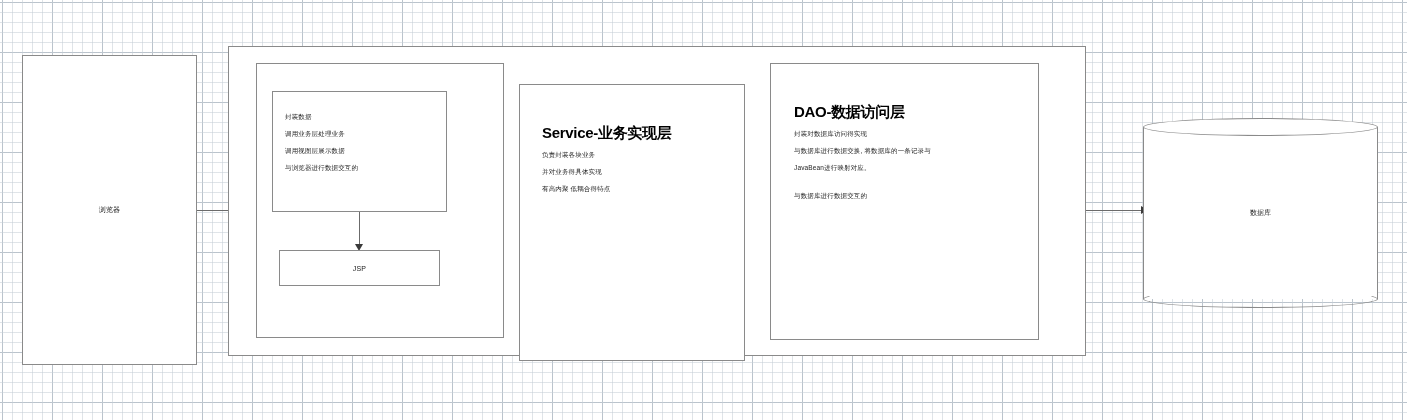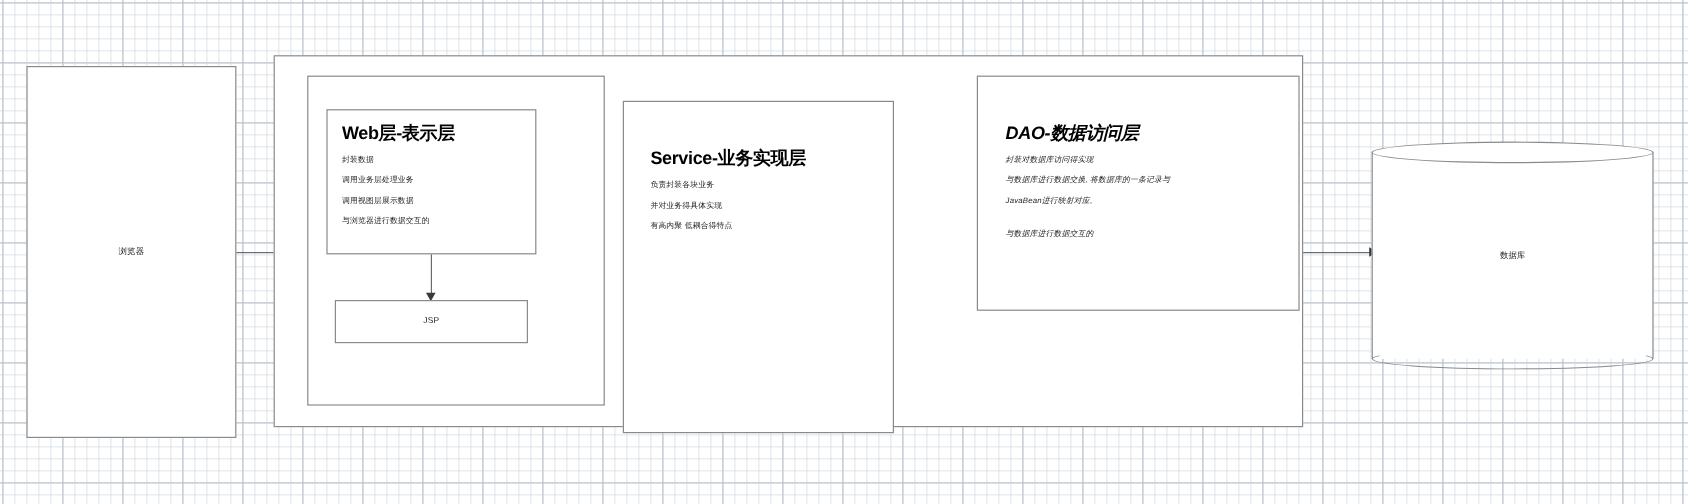--- a/index.html
+++ b/index.html
@@ -137,21 +137,20 @@
 
   <div class="conn-h" style="left:197px; top:210px; width:58px;"></div>
   <div class="arrow-right" style="left:253px; top:206px;"></div>
 
   <div class="node" style="left:228px; top:46px; width:858px; height:310px;"></div>
 
   <div class="node" style="left:256px; top:63px; width:248px; height:275px;"></div>
 
   <div class="node" style="left:272px; top:91px; width:175px; height:121px;">
     <div class="layer-inner">
-      <div class="layer-title">Web层-表示层</div>
       <div class="layer-body">
         <p>封装数据</p>
         <p>调用业务层处理业务</p>
         <p>调用视图层展示数据</p>
         <p>与浏览器进行数据交互的</p>
       </div>
     </div>
   </div>
 
   <div class="conn-v" style="left:359px; top:212px; height:37px;"></div>
@@ -165,21 +164,21 @@
     <div class="layer-inner" style="left:22px; top:40px; right:14px;">
       <div class="layer-title">Service-业务实现层</div>
       <div class="layer-body">
         <p>负责封装各块业务</p>
         <p>并对业务得具体实现</p>
         <p>有高内聚 低耦合得特点</p>
       </div>
     </div>
   </div>
 
-  <div class="node" style="left:814px; top:63px; width:269px; height:196px;font-style:italic;">
+  <div class="node" style="left:770px; top:63px; width:269px; height:277px;">
     <div class="layer-inner" style="left:23px; top:40px; right:14px;">
       <div class="layer-title">DAO-数据访问层</div>
       <div class="layer-body">
         <p>封装对数据库访问得实现</p>
         <p>与数据库进行数据交换, 将数据库的一条记录与</p>
         <p class="spacer-after">JavaBean进行映射对应。</p>
         <p>与数据库进行数据交互的</p>
       </div>
     </div>
   </div>

